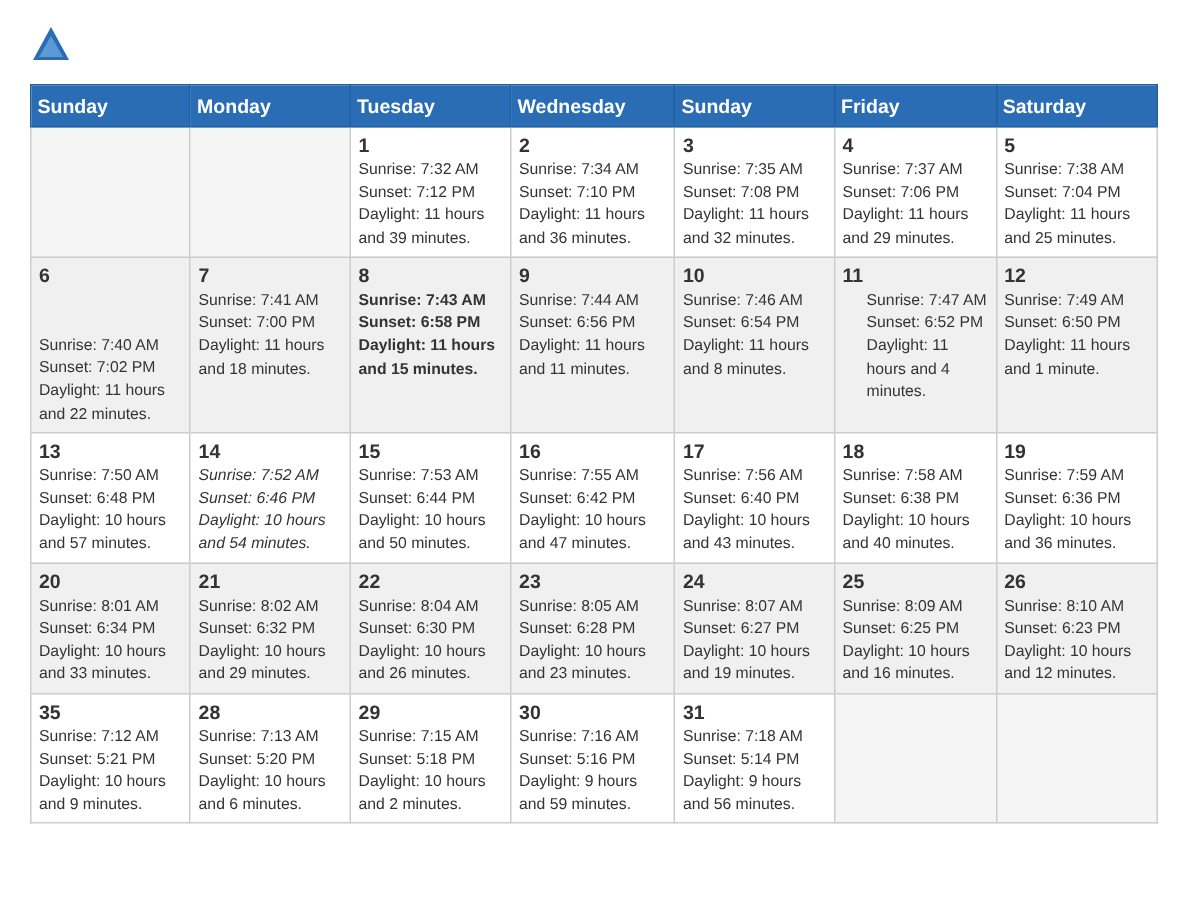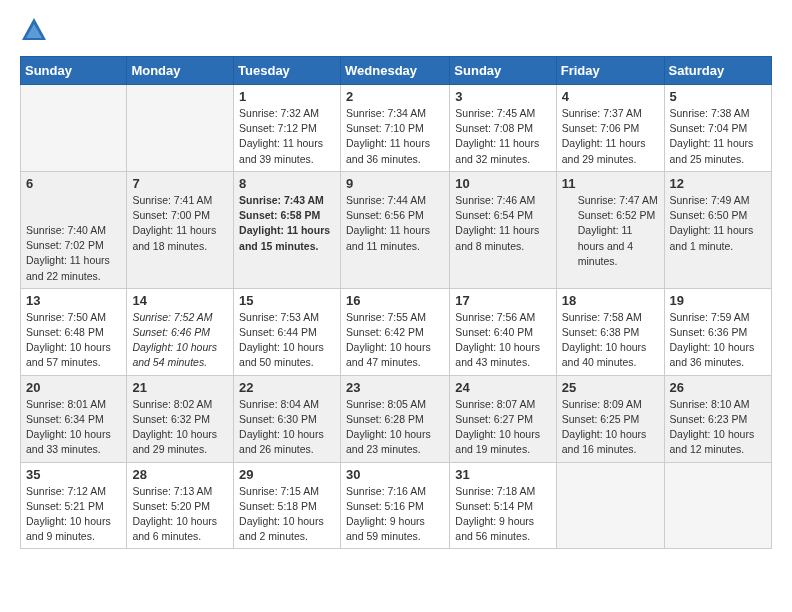--- a/index.html
+++ b/index.html
@@ -143,21 +143,21 @@
 Daylight: 11 hours and 39 minutes.</div>
           </td>
           <td>
             <span class="day-number">2</span>
             <div class="day-info" style="white-space: pre-line;">Sunrise: 7:34 AM
 Sunset: 7:10 PM
 Daylight: 11 hours and 36 minutes.</div>
           </td>
           <td>
             <span class="day-number">3</span>
-            <div class="day-info" style="white-space: pre-line;">Sunrise: 7:45 AM
+            <div class="day-info" style="white-space: pre-line;">Sunrise: 7:35 AM
 Sunset: 7:08 PM
 Daylight: 11 hours and 32 minutes.</div>
           </td>
           <td>
             <span class="day-number">4</span>
             <div class="day-info" style="white-space: pre-line;">Sunrise: 7:37 AM
 Sunset: 7:06 PM
 Daylight: 11 hours and 29 minutes.</div>
           </td>
           <td>

